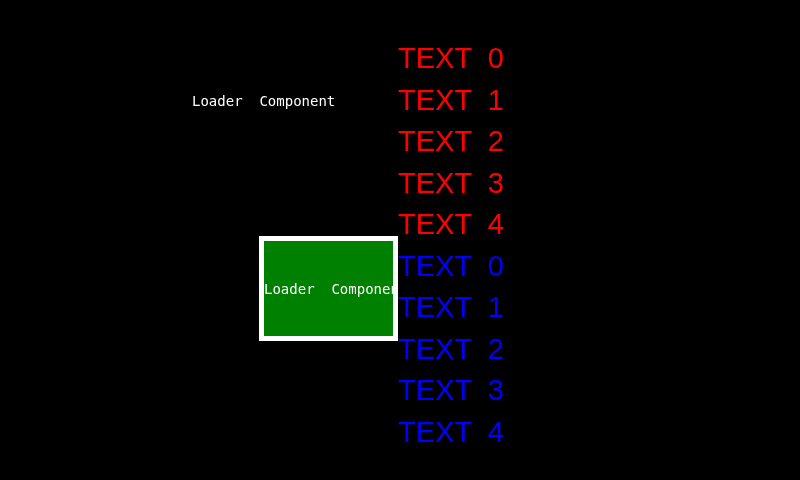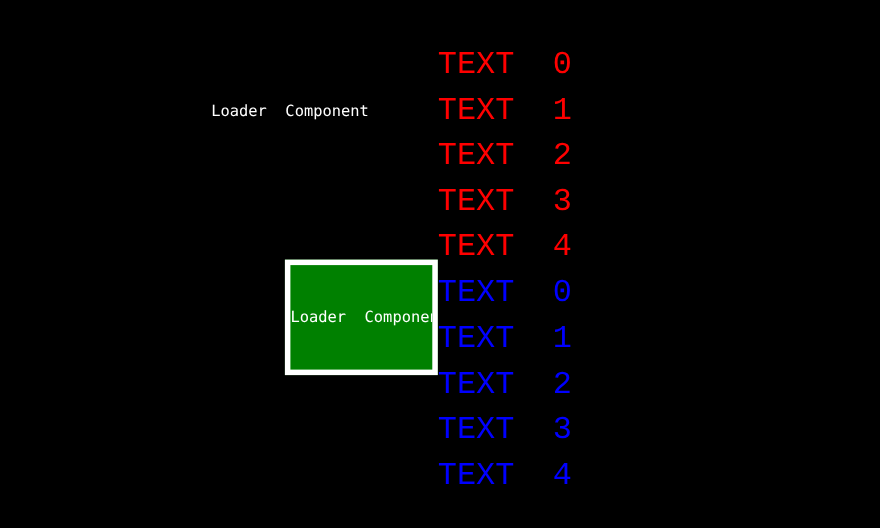--- a/index.html
+++ b/index.html
@@ -70,21 +70,21 @@
 
   
   .text-column {
     position: absolute;
     left: 398px;
     top: 38px;
     width: 260px;
   }
   .text-row {
     height: 41.5px;
-    font-family: Liberation Mono, monospace;
+    font-family: Liberation Sans, sans-serif;
     font-size: 29px;
     line-height: 41.5px;
     white-space: pre;
   }
   .text-row.red  { color: #ff0000; }
   .text-row.blue { color: #0000ff; }
 </style>
 </head>
 <body>
 

